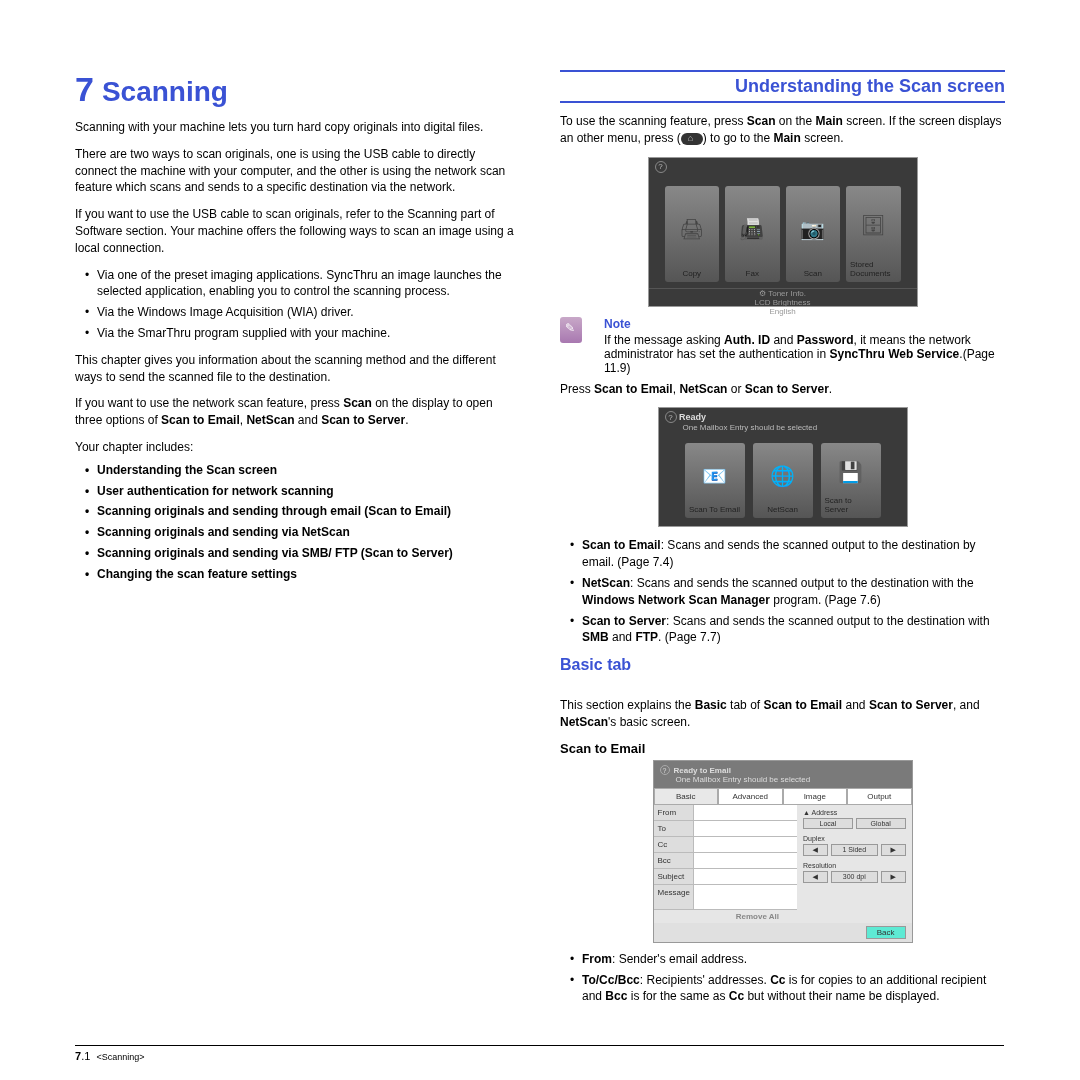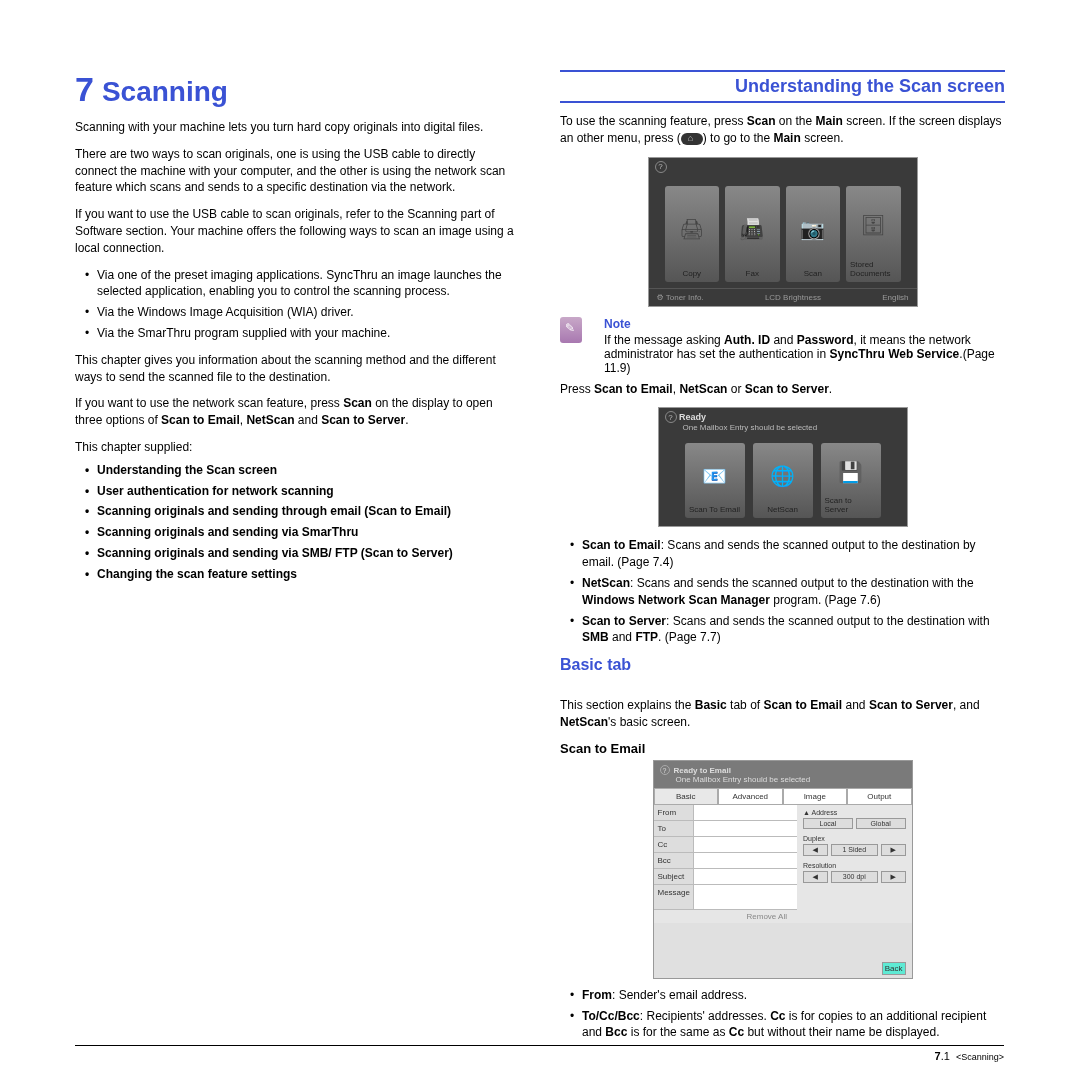--- a/index.html
+++ b/index.html
@@ -55,21 +55,21 @@
   .device {
     border:1px solid #999; background:#3a3a3a; margin: 0 auto 10px;
     display:flex; flex-direction:column; color:#bbb;
   }
   .device.main { width:270px; height:150px; }
   .device .topbar { height:18px; display:flex; align-items:center; padding:0 6px; font-size:9px; }
   .device .topbar .q { width:12px;height:12px;border:1px solid #888;border-radius:50%; display:flex;align-items:center;justify-content:center;font-size:8px;}
   .device .tiles { flex:1; display:flex; gap:6px; padding:10px 16px 6px; justify-content:center; }
   .tile { flex:1; background: linear-gradient(#888,#555); border-radius:3px; display:flex; flex-direction:column; align-items:center; justify-content:flex-end; padding:4px; font-size:8px; color:#222; }
   .tile .pic { flex:1; width:100%; display:flex; align-items:center; justify-content:center; font-size:20px; color:#444; }
-  .device .botbar { height:18px; border-top:1px solid #555; display:flex; justify-content:space-between; align-items:center; padding:0 8px; font-size:8px; color:#999; }
+  .device .botbar { height:18px; border-top:1px solid #555; display:flex; justify-content:space-between; align-items:center; padding:0 8px; font-size:8px; color:#999;flex-direction:column; }
 
   .device.scan { width:250px; height:120px; }
   .device.scan .msg { font-size:8px; padding:0 6px 0 24px; position:relative; top:-3px; }
   .device.scan .tiles { padding:8px 26px; gap:8px; }
 
   .email-shot {
     width:260px; border:1px solid #999; margin:4px auto 8px; background:#7a7a7a;
     font-size:8px; color:#333;
   }
   .email-shot .hdr { padding:4px 6px; color:#ddd; }
@@ -80,27 +80,27 @@
   .email-shot .body { display:flex; background:#e6e6e6; }
   .email-shot .fields { flex:1.4; }
   .email-shot .frow { display:flex; border-bottom:1px solid #bbb; }
   .email-shot .frow .lab { width:40px; padding:3px 4px; background:#ddd; border-right:1px solid #bbb; }
   .email-shot .frow .val { flex:1; padding:3px 4px; background:#fff; }
   .email-shot .side { flex:1; padding:4px 6px; font-size:7px; }
   .email-shot .side .grp { margin-bottom:6px; }
   .email-shot .side .btns { display:flex; gap:3px; margin-top:2px; }
   .email-shot .side .btns span { flex:1; text-align:center; border:1px solid #999; background:#ddd; padding:1px 0; }
   .email-shot .foot { display:flex; justify-content:flex-end; padding:3px 6px; background:#e0e0e0; gap:6px; }
-  .email-shot .foot span { border:1px solid #999; background:#5eead4; padding:1px 2px;margin-top:36px; }
-  .email-shot .remove { text-align:right; padding:2px 10px; color:#888; background:#e6e6e6; }
+  .email-shot .foot span { border:1px solid #999; background:#5eead4; padding:1px 10px; }
+  .email-shot .remove { text-align:right; padding:2px 18px; color:#888; background:#e6e6e6;font-weight:bold; }
 
   .footer {
     position:absolute; left:75px; right:76px; bottom:18px;
     border-top:1px solid #000; padding-top:4px;
-    text-align:right; font-size:11px;
+    text-align:left; font-size:11px;
   }
   .footer b { font-weight:bold; }
   .footer .tag { font-size:9px; }
 </style>
 </head>
 <body>
 
 <div class="page">
 
   <div class="col">
@@ -113,26 +113,26 @@
     <p>If you want to use the USB cable to scan originals, refer to the Scanning part of Software section. Your machine offers the following ways to scan an image using a local connection.</p>
     <ul>
       <li>Via one of the preset imaging applications. SyncThru an image launches the selected application, enabling you to control the scanning process.</li>
       <li>Via the Windows Image Acquisition (WIA) driver.</li>
       <li>Via the SmarThru program supplied with your machine.</li>
     </ul>
     <p>This chapter gives you information about the scanning method and the different ways to send the scanned file to the destination.</p>
     <p>
       <span>If you want to use the network scan feature, press </span><b>Scan</b><span> on the display to open three options of </span><b>Scan to Email</b>, <b>NetScan</b><span> and </span><b>Scan to Server</b><span>.</span>
     </p>
-    <p class="block">This chapter supplied:</p>
+    <p class="block">Your chapter includes:</p>
     <ul class="toc">
       <li>Understanding the Scan screen</li>
       <li>User authentication for network scanning</li>
       <li>Scanning originals and sending through email (Scan to Email)</li>
-      <li>Scanning originals and sending via SmarThru</li>
+      <li>Scanning originals and sending via NetScan</li>
       <li>Scanning originals and sending via SMB/ FTP (Scan to Server)</li>
       <li>Changing the scan feature settings</li>
     </ul>
   </div>
 
   <div class="col">
     <div class="section-head">Understanding the Scan screen</div>
     <p>
       <span>To use the scanning feature, press </span><b>Scan</b><span> on the </span><b>Main</b><span> screen. If the screen displays an other menu, press (</span><span class="home-icon"></span><span>) to go to the </span><b>Main</b><span> screen.</span>
     </p>

